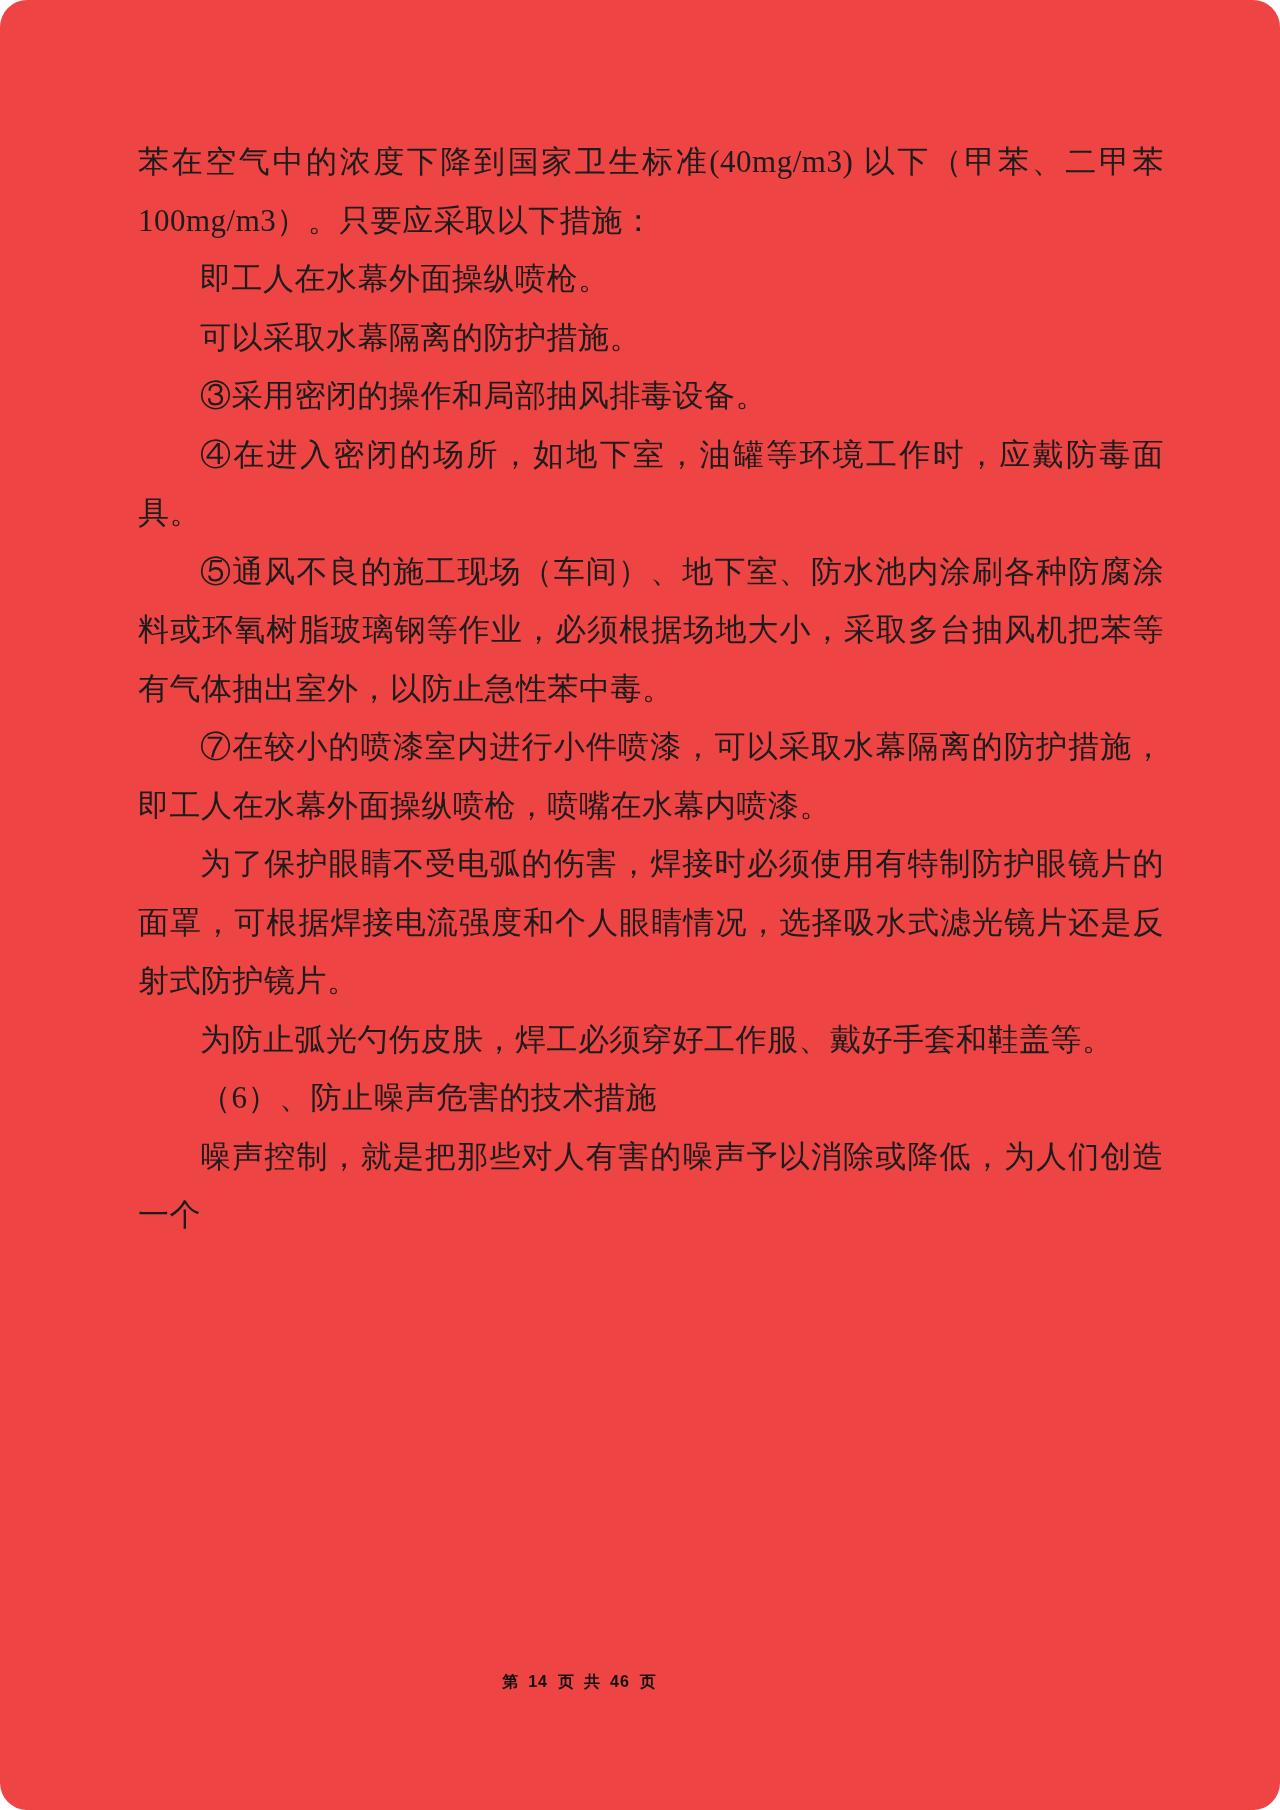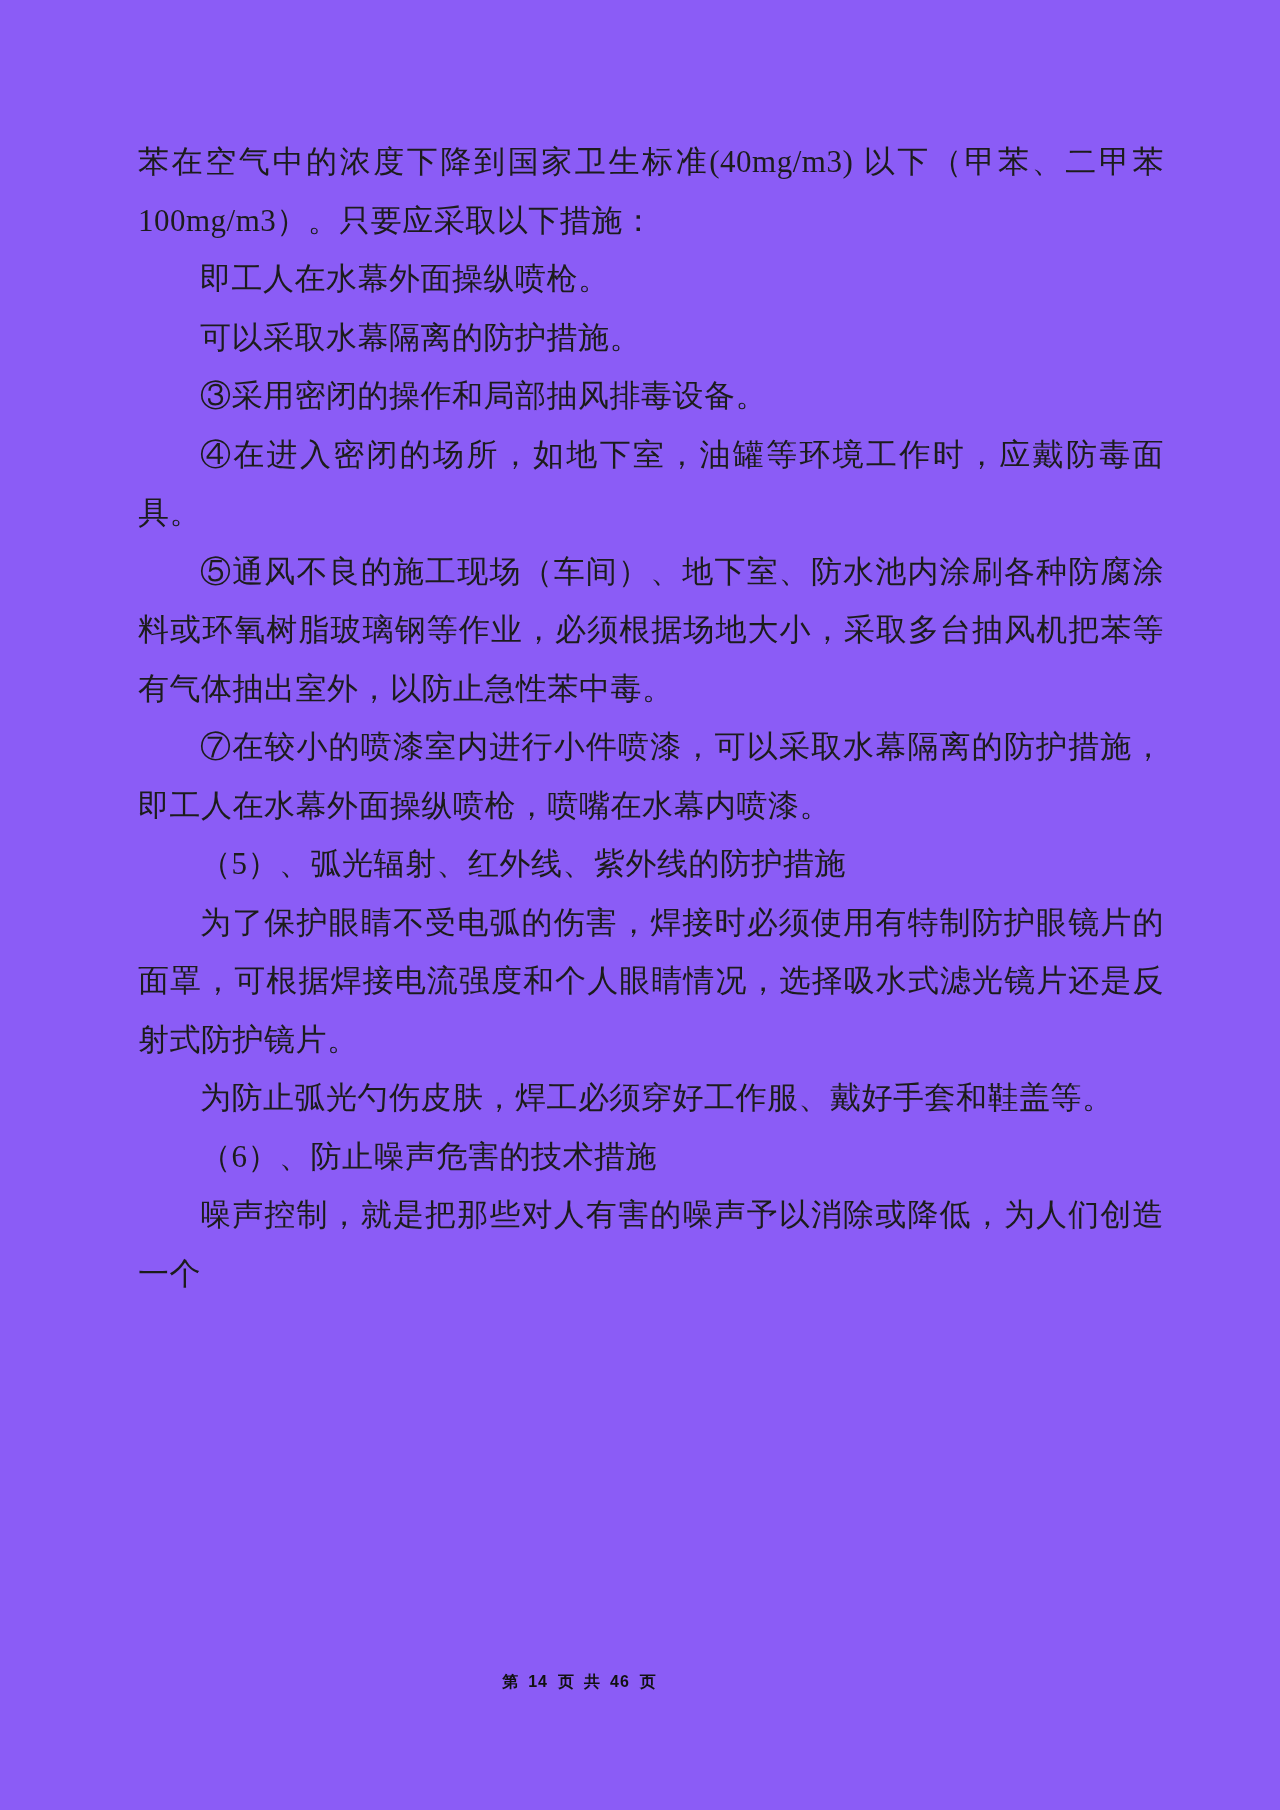--- a/index.html
+++ b/index.html
@@ -4,24 +4,25 @@
 <style>
   html, body {
     margin: 0;
     padding: 0;
     background: #ffffff;
   }
   .page {
     position: relative;
     width: 1280px;
     height: 1810px;
-    background: #8b5cf6;
+    background: #ef4444;
     overflow: hidden;
     font-family: "Liberation Serif", "DejaVu Serif", serif;
     color: #1c1c1c;
+    border-radius: 27px;
   }
   .content {
     position: absolute;
     top: 133px;
     left: 138px;
     width: 1026px;
     font-size: 31px;
     line-height: 58.5px;
     text-align: justify;
     letter-spacing: 0.5px;
@@ -57,21 +58,20 @@
 
 <div class="page">
   <div class="content">
     <p class="para">苯在空气中的浓度下降到国家卫生标准(40mg/m3) 以下（甲苯、二甲苯100mg/m3）。只要应采取以下措施：</p>
     <p class="para indent">即工人在水幕外面操纵喷枪。</p>
     <p class="para indent">可以采取水幕隔离的防护措施。</p>
     <p class="para indent">③采用密闭的操作和局部抽风排毒设备。</p>
     <p class="para indent">④在进入密闭的场所，如地下室，油罐等环境工作时，应戴防毒面具。</p>
     <p class="para indent">⑤通风不良的施工现场（车间）、地下室、防水池内涂刷各种防腐涂料或环氧树脂玻璃钢等作业，必须根据场地大小，采取多台抽风机把苯等有气体抽出室外，以防止急性苯中毒。</p>
     <p class="para indent">⑦在较小的喷漆室内进行小件喷漆，可以采取水幕隔离的防护措施，即工人在水幕外面操纵喷枪，喷嘴在水幕内喷漆。</p>
-    <p class="para indent">（5）、弧光辐射、红外线、紫外线的防护措施</p>
     <p class="para indent">为了保护眼睛不受电弧的伤害，焊接时必须使用有特制防护眼镜片的面罩，可根据焊接电流强度和个人眼睛情况，选择吸水式滤光镜片还是反射式防护镜片。</p>
     <p class="para indent">为防止弧光勺伤皮肤，焊工必须穿好工作服、戴好手套和鞋盖等。</p>
     <p class="para indent">（6）、防止噪声危害的技术措施</p>
     <p class="para indent">噪声控制，就是把那些对人有害的噪声予以消除或降低，为人们创造一个</p>
   </div>
 
   <div class="footer">
     <span>第</span><span class="num">14</span><span>页</span><span>共</span><span class="num">46</span><span>页</span>
   </div>
 </div>

